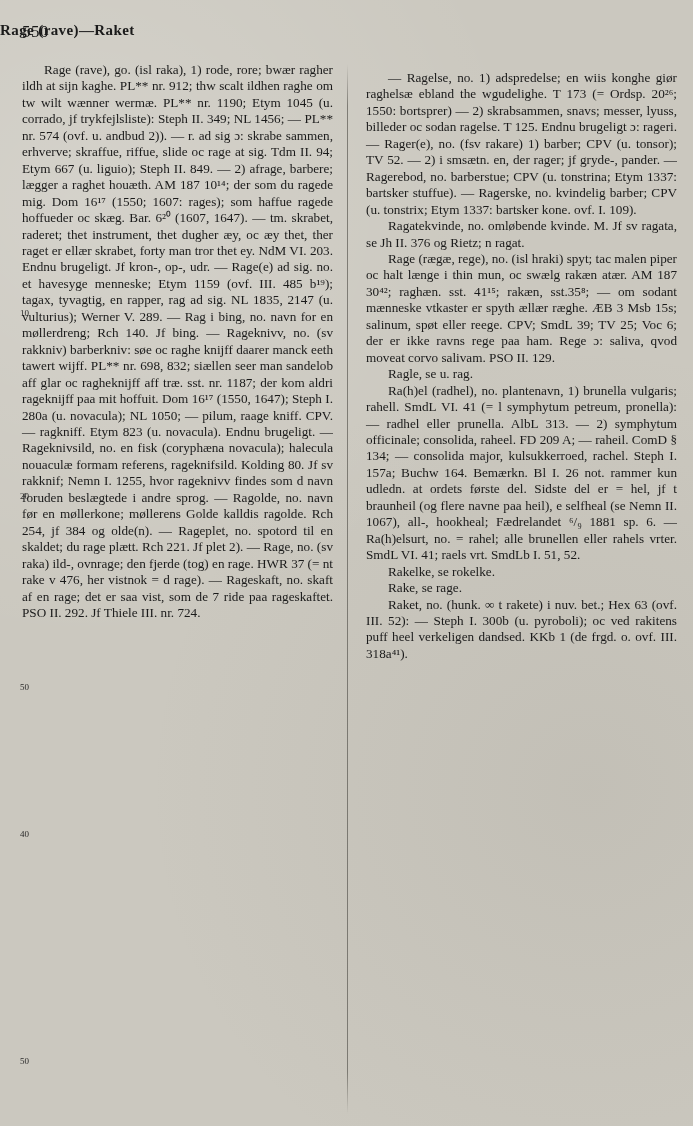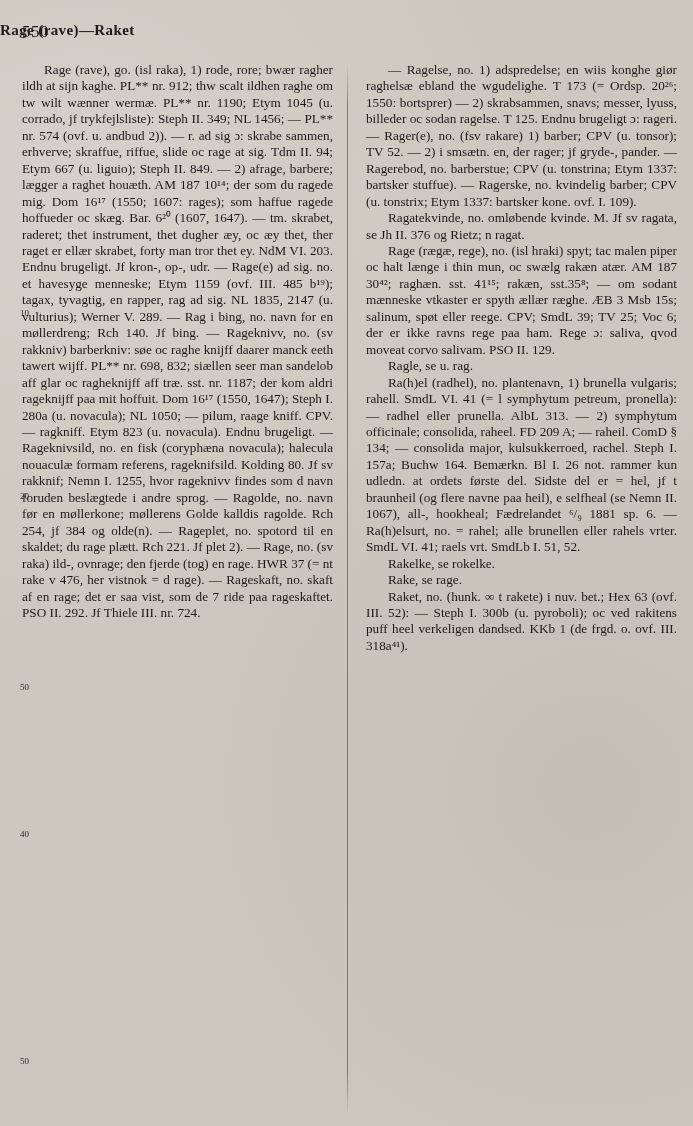--- a/index.html
+++ b/index.html
@@ -59,21 +59,21 @@
   .col {
     position: relative;
     width: 322px;
     font-size: 13.2px;
     line-height: 16.45px;
     text-align: justify;
     text-justify: inter-word;
     hyphens: manual;
   }
   .col.left { padding-right: 14px; }
-  .col.right { padding-left: 18px; }
+  .col.right { padding-left: 18px; margin-top: 8px; }
   .rule {
     width: 1px;
     background: linear-gradient(to bottom, rgba(60,58,52,0.0), rgba(60,58,52,0.55) 4%, rgba(60,58,52,0.55) 96%, rgba(60,58,52,0.0));
     margin: 2px 0;
     flex: 0 0 1px;
   }
   .linenums {
     position: absolute;
     left: -2px;
     top: 0;

